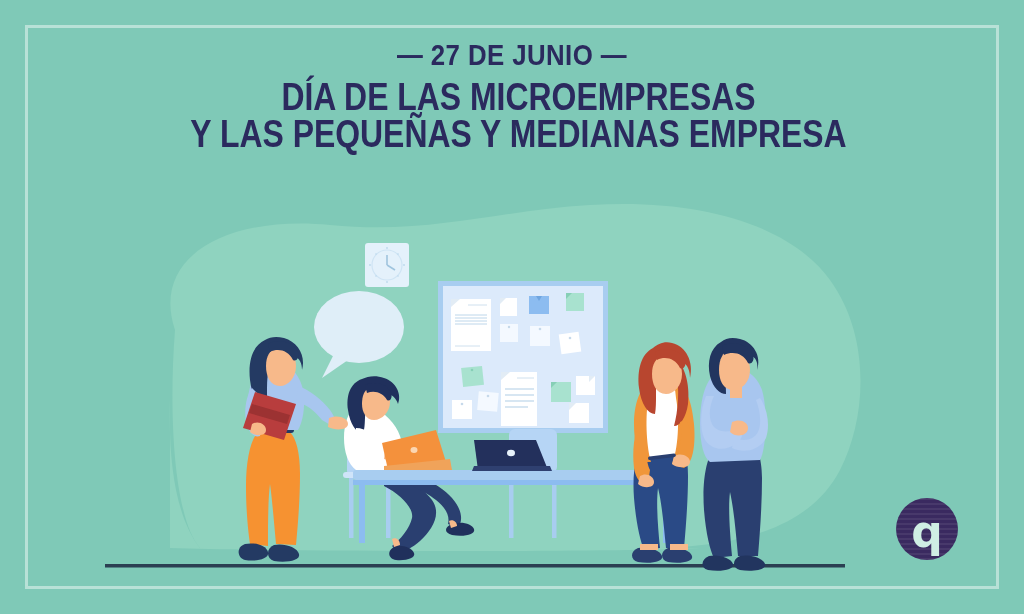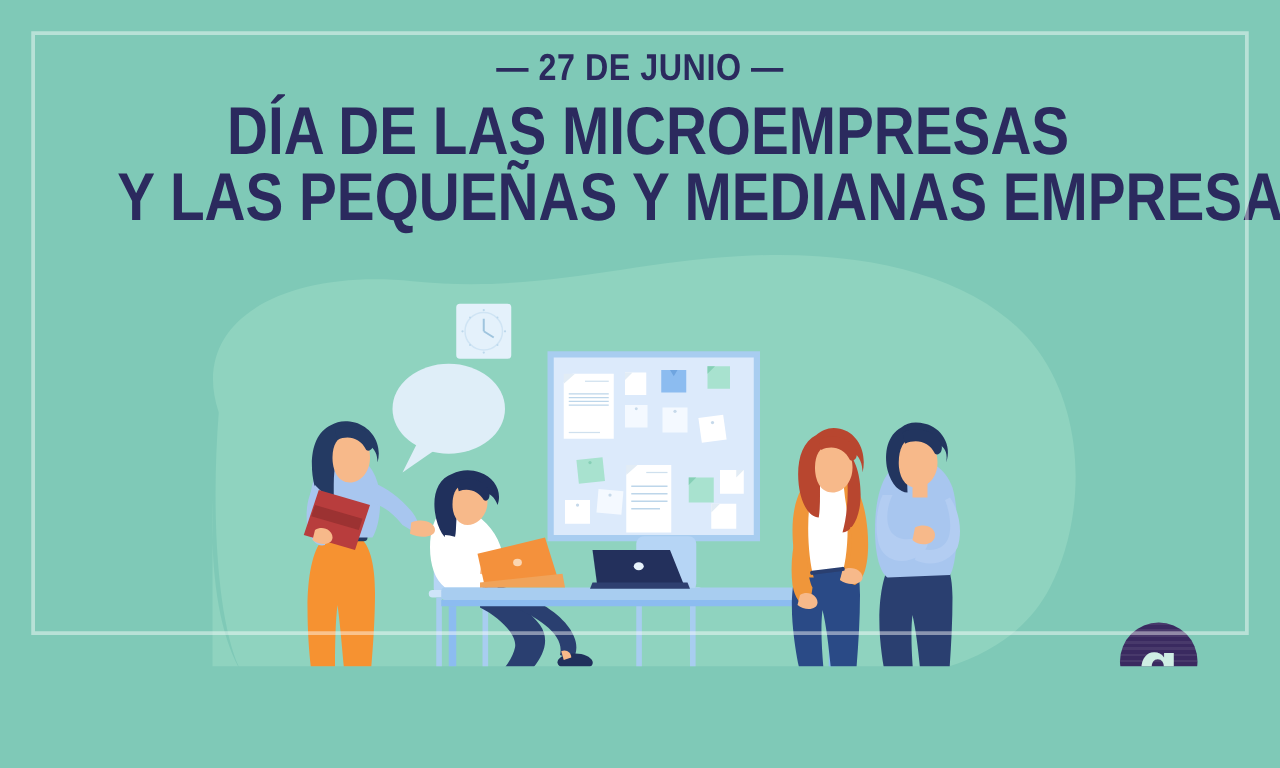--- a/index.html
+++ b/index.html
@@ -4,21 +4,21 @@
 <style>
   * { margin:0; padding:0; box-sizing:border-box; }
   html,body { width:1024px; height:614px; overflow:hidden; }
   body {
     font-family: "Liberation Sans", sans-serif;
     background:#7fc9b7;
     position:relative;
   }
   #poster {
     position:absolute; inset:0;
-    width:1024px; height:533px;
+    width:1024px; height:614px;
     background:#7fc9b7;
     overflow:hidden;
   }
   #inner-frame {
     position:absolute;
     left:25px; top:25px; right:25px; bottom:25px;
     border:3px solid rgba(255,255,255,0.45);
     pointer-events:none;
     z-index:40;
   }
@@ -35,21 +35,21 @@
     color:#2b2a5e;
     letter-spacing:0.5px;
     font-family:"Liberation Sans Narrow","Liberation Sans",sans-serif;
     transform:scaleX(0.86);
     white-space:nowrap;
     display:block;
     line-height:1.1;
   }
   #headline {
     margin-top:8px;
-    font-size:54px;
+    font-size:38px;
     font-weight:bold;
     color:#2b2a5e;
     line-height:0.98;
     font-family:"Liberation Sans Narrow","Liberation Sans",sans-serif;
     padding-left:13px;
   }
   .hl-line { display:block; transform:scaleX(0.84); white-space:nowrap; }
 
   
   #illustration { position:absolute; left:0; top:0; width:1024px; height:614px; z-index:10; }

